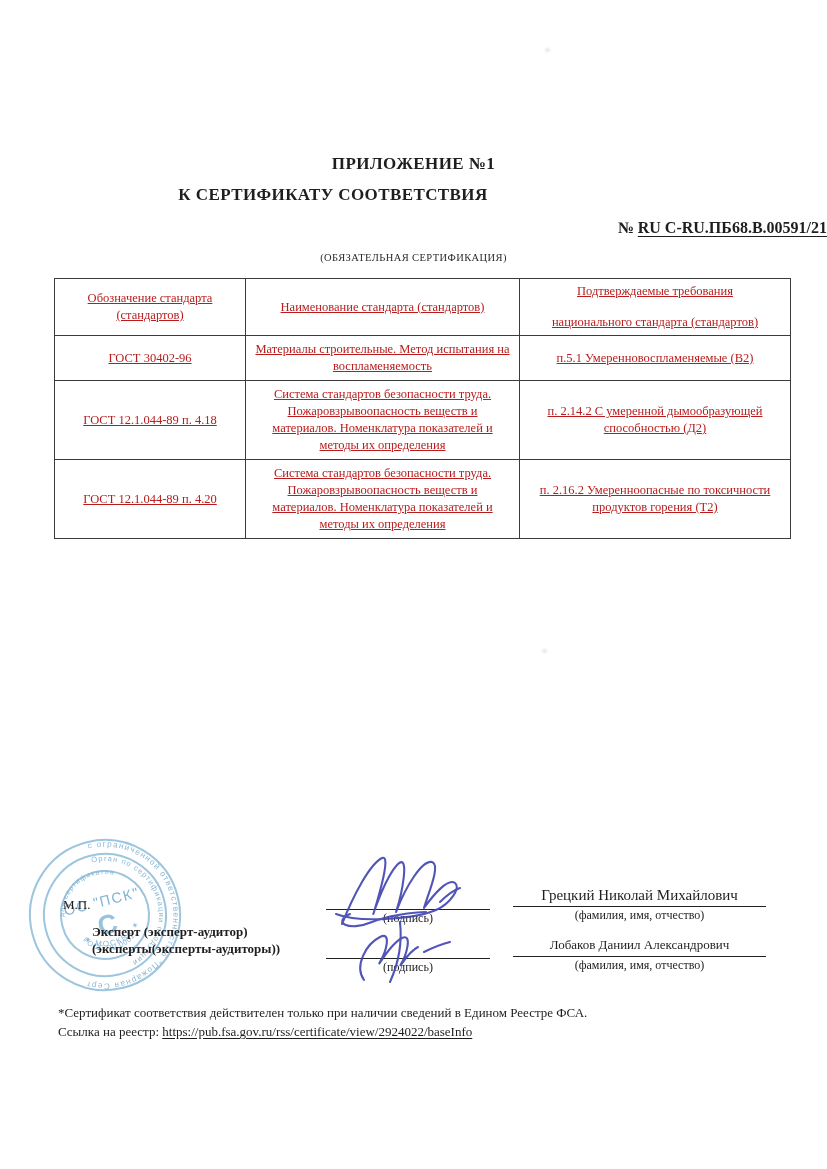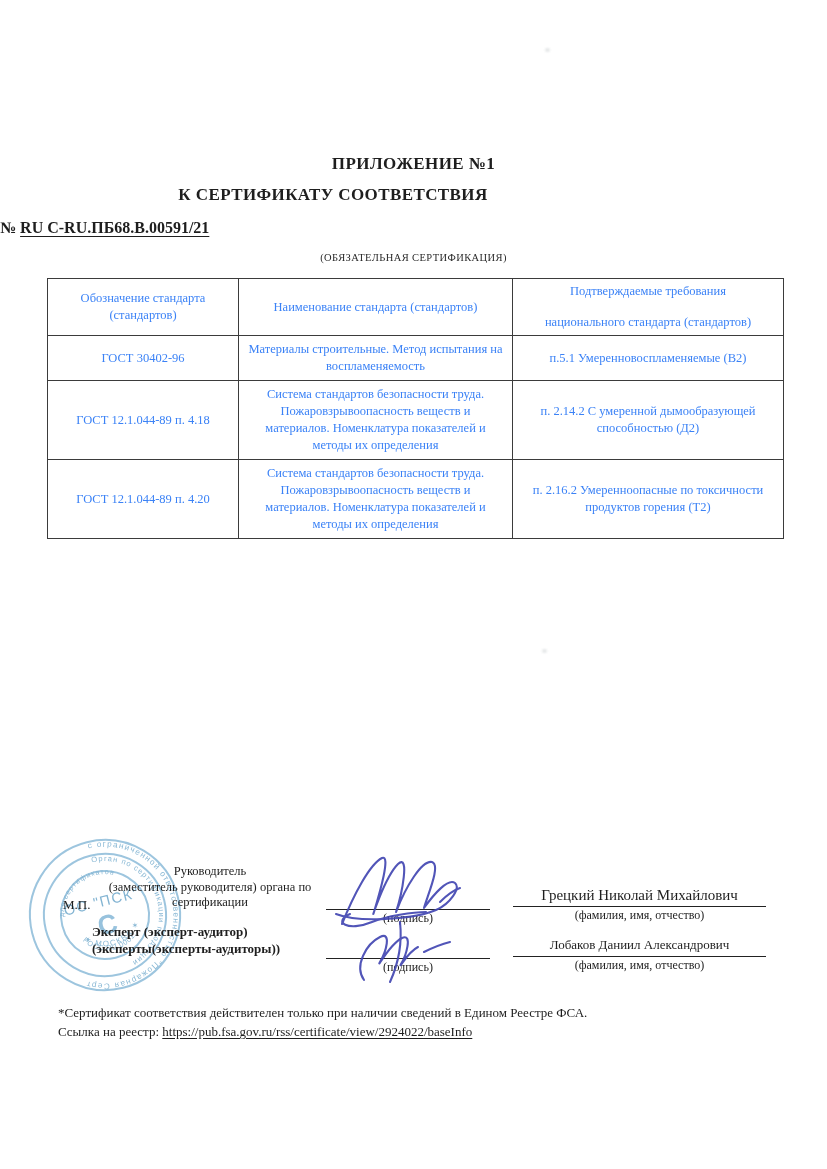--- a/index.html
+++ b/index.html
@@ -8,28 +8,28 @@
     width:827px;height:1169px;
     background:#ffffff;
     font-family:"Liberation Serif","DejaVu Serif",serif;
     color:#1e1e1e;
     overflow:hidden;
   }
   .abs{position:absolute;}
   
   .title-1{top:147px;left:0;width:827px;text-align:center;font-size:17px;font-weight:bold;letter-spacing:.4px;margin-top:7px;}
   .title-2{top:185px;left:0;width:666px;text-align:center;font-size:17px;font-weight:bold;letter-spacing:.4px;}
-  .title-3{top:219px;left:0;width:827px;text-align:left;font-size:16px;font-weight:bold;}
+  .title-3{top:219px;left:0;width:827px;text-align:right;font-size:16px;font-weight:bold;}
   .title-3 .num-underline{text-decoration:underline;text-underline-offset:3px;}
   .title-4{top:252px;left:0;width:827px;text-align:center;font-size:10.5px;letter-spacing:.4px;color:#2a2a2a;}
   
   table.std{
-    position:absolute;left:47px;top:278px;width:736px;
+    position:absolute;left:54px;top:278px;width:736px;
     border-collapse:collapse;table-layout:fixed;
-    font-size:12.5px;line-height:17px;color:#3b82f6;
+    font-size:12.5px;line-height:17px;color:#b91c1c;text-decoration:underline;
   }
   table.std td,table.std th{
     border:1.7px solid #3b3b3b;
     text-align:center;vertical-align:middle;
     padding:3px 8px;font-weight:normal;
   }
   tr.hdr{height:57px;}
   tr.r-sm{height:45px;}
   tr.r-lg{height:79px;}
   td.v-top{vertical-align:top;padding-top:5px;}
@@ -136,25 +136,20 @@
         <text font-size="7" letter-spacing="1"><textPath href="#arc-inner-top" startOffset="8">для сертификатов</textPath></text>
         <text font-size="7.4" letter-spacing="0.6"><textPath href="#arc-rossru" startOffset="4">РОСС RU.0001.</textPath></text>
         <text font-size="8" letter-spacing="1.5"><textPath href="#arc-moskva" startOffset="16">✶ МОСКВА ✶</textPath></text>
       </g>
       <text x="79" y="70" text-anchor="middle" font-size="14.5" letter-spacing="1.5" fill="#6ba6ca" opacity="0.95">ОС "ПСК"</text>
       <text x="79" y="98" text-anchor="middle" font-size="27" font-weight="bold" fill="#7cb2d4" opacity="0.9">С</text>
     </svg>
   </div>
 
   <div class="abs mp-label">М.П.</div>
-  <div class="abs role-1">
-    <div>Руководитель</div>
-    <div>(заместитель руководителя) органа по</div>
-    <div>сертификации</div>
-  </div>
   <div class="abs role-2">
     <div>Эксперт (эксперт-аудитор)</div>
     <div>(эксперты(эксперты-аудиторы))</div>
   </div>
 
   <div class="abs sig-line sig-line-1"></div>
   <div class="abs sig-cap-1">(подпись)</div>
   <div class="abs sig-line sig-line-2"></div>
   <div class="abs sig-cap-2">(подпись)</div>
 

